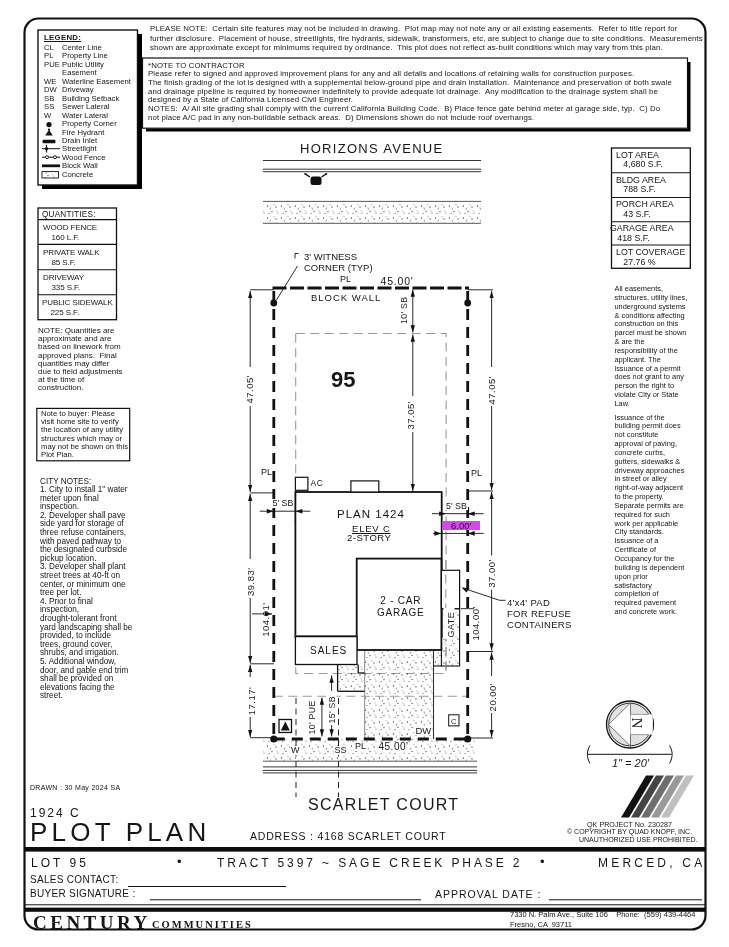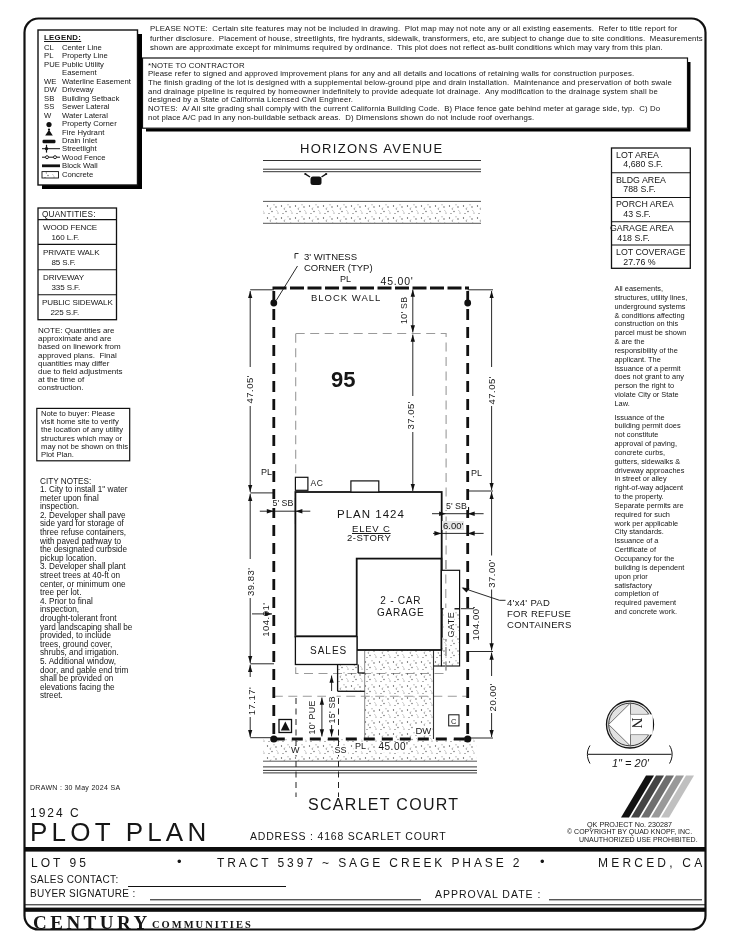--- a/index.html
+++ b/index.html
@@ -474,21 +474,21 @@
 <div class="t" style="left:261px;top:468px;font-size:9px">PL</div>
 
 <div class="t" style="left:471px;top:469px;font-size:9px">PL</div>
 
 <div class="t" style="left:310.5px;top:478.5px;font-size:8.5px;letter-spacing:0.5px">AC</div>
 
 <div class="t" style="left:271.5px;top:499px;font-size:8.8px;background:#fff;padding:0 1px">5' SB</div>
 
 <div class="t" style="left:445px;top:501.5px;font-size:8.8px;background:#fff;padding:0 1px">5' SB</div>
 
-<div class="t" style="left:442px;top:520.5px;font-size:9.5px;background:#e5e5e5;padding:0 1px">6.00'</div>
+<div class="t" style="left:442px;top:520.5px;font-size:9.5px;background:#d946ef;padding:0 9px">6.00'</div>
 
 <div class="t" style="left:337px;top:508.5px;font-size:11.5px;letter-spacing:1px">PLAN 1424</div>
 
 <div class="t" style="left:352px;top:523.5px;font-size:9.5px;letter-spacing:0.8px;text-decoration:underline">ELEV C</div>
 
 <div class="t" style="left:347px;top:533px;font-size:9.5px;letter-spacing:0.5px">2-STORY</div>
 
 <div class="t" style="left:377px;top:594.5px;font-size:10px;letter-spacing:0.8px;line-height:12.4px;text-align:center">2 - CAR<br>GARAGE</div>
 
 <div class="t" style="left:310px;top:646px;font-size:10px;letter-spacing:1px">SALES</div>
@@ -532,13 +532,15 @@
 
 <div class="t" style="left:30px;top:875px;font-size:10px;letter-spacing:0.3px">SALES CONTACT:</div>
 
 <div class="t" style="left:30px;top:889px;font-size:10px;letter-spacing:0.3px">BUYER SIGNATURE :</div>
 
 <div class="t" style="left:435px;top:888.5px;font-size:10.5px;letter-spacing:1px">APPROVAL DATE :</div>
 
 <div class="t" style="left:33px;top:912.5px;font-size:19px;font-weight:bold;letter-spacing:3.5px;font-family:'Liberation Serif',serif">CENTURY</div>
 <div class="t" style="left:152px;top:920px;font-size:10.5px;font-weight:bold;letter-spacing:2px;font-family:'Liberation Serif',serif">COMMUNITIES</div>
 
+<div class="t" style="left:510px;top:910px;font-size:7.5px;line-height:9.6px;white-space:pre">7330 N. Palm Ave., Suite 106    Phone:  (559) 439-4464
+Fresno, CA  93711</div>
 </div>
 
 </body></html>

